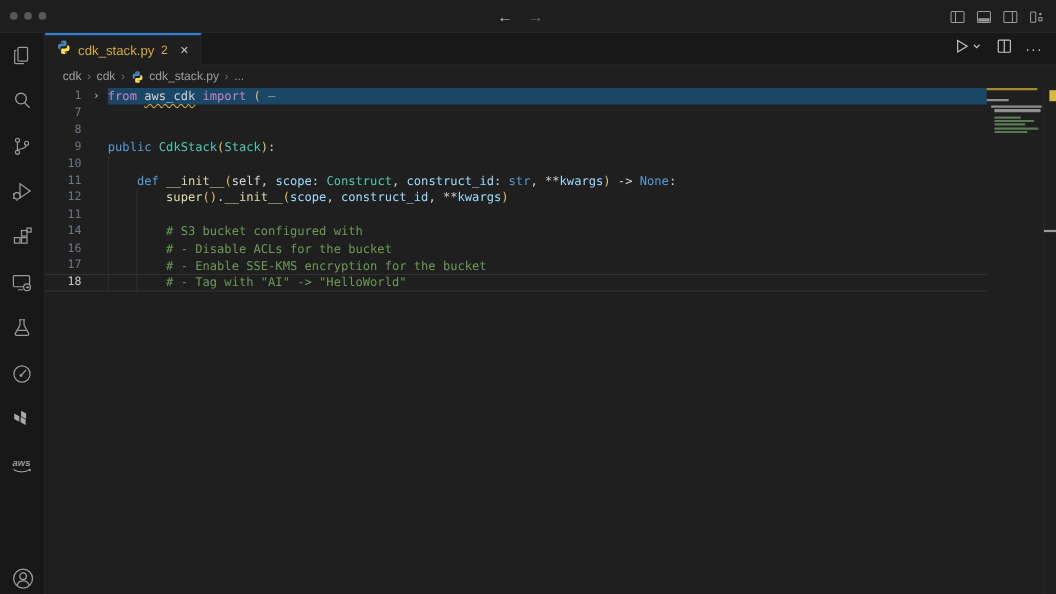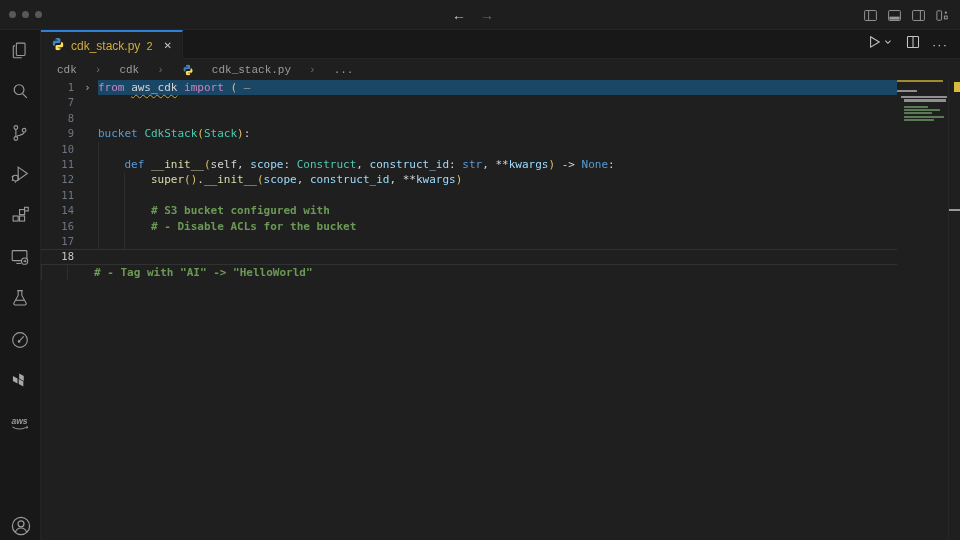--- a/index.html
+++ b/index.html
@@ -35,45 +35,45 @@
   .tab { display:flex; align-items:center; gap:6px; padding:0 10px 0 10px;
     background:#1f1f1f; border-top:2px solid #2f81d7; border-right:1px solid #252525;
     margin-bottom:-1px; }
   .tab-label { font-size:12px; color:#d0ab3c; }
   .tab-badge { font-size:11px; color:#d0ab3c; }
   .tab-close { font-size:10px; color:#c5c5c5; margin-left:5px; cursor:pointer; }
   .editor-actions { margin-left:auto; display:flex; align-items:center; gap:12px; padding-right:12px; }
   .editor-actions .dots { color:#c5c5c5; font-size:13px; letter-spacing:1px; line-height:1; }
 
   
-  .breadcrumbs { height:21px; display:flex; align-items:center; gap:18px;
-    padding-left:16px; font-size:11px; color:#9d9d9d;font-family:Liberation Mono, monospace; }
+  .breadcrumbs { height:21px; display:flex; align-items:center; gap:5px;
+    padding-left:16px; font-size:11px; color:#9d9d9d; }
   .bc-sep { color:#6b6b6b; font-size:11px; }
   .bc-item { color:#9d9d9d; }
   .bc-py { display:flex; align-items:center; }
 
   
   .code-area { margin-right:63px; font-family:"DejaVu Sans Mono", monospace;
     font-size:11px; }
   .line { display:flex; height:15.42px; line-height:15.42px; white-space:pre; }
   .num { width:36px; text-align:right; padding-right:3px; color:#6e7681; font-size:10.5px; }
   .numcur { color:#c6c6c6; }
   .foldcol { width:21px; text-align:center; color:#b8b8b8; font-size:10px; }
   .ct { position:relative; flex:1; }
   .hlline { background:#1b4766; }
-  .cur { box-shadow: inset 0 1px 0 #313131, inset 0 -1px 0 #313131; flex-direction: column; }
+  .cur { box-shadow: inset 0 1px 0 #313131, inset 0 -1px 0 #313131; }
   .guide { position:absolute; top:0; bottom:0; width:1px; background:#2e2e2e; }
   .tk-kw  { color:#C586C0;text-align:center; }
   .tk-kw2 { color:#569CD6; }
   .tk-cls { color:#4EC9B0; }
   .tk-fn  { color:#DCDCAA;text-align:center; }
   .tk-var { color:#9CDCFE; }
   .tk-pl  { color:#D4D4D4; }
   .tk-br  { color:#E0C064; }
-  .tk-cm  { color:#6A9955;font-weight:bold; }
+  .tk-cm  { color:#6A9955; }
   .tk-fold{ color:#9a9a9a; }
   .tk-err { color:#D4D4D4; text-decoration:underline wavy #c9a53a; text-decoration-thickness:1px; text-underline-offset:2.5px; }
 
   
   .minimap { position:absolute; top:50px; right:12px; width:51px; }
   .mm-line { height:2.1px; margin-bottom:1.15px; border-radius:0.5px; }
   .ruler { position:absolute; top:50px; right:0; bottom:0; width:12px; border-left:1px solid #272727; }
   .ruler-warn { position:absolute; top:2px; right:0; width:6px; height:10px; background:#d7ba3d; }
   .ruler-cursor { position:absolute; top:129px; left:0; width:12px; height:2px; background:#9a9a9a; }
 </style>
@@ -245,28 +245,28 @@
       </span>
       <span class="bc-item">cdk_stack.py</span>
       <span class="bc-sep">›</span>
       <span class="bc-item">...</span>
     </div>
 
     <div class="code-area" id="code-lines">
         <div class="line"><span class="num">1</span><span class="foldcol">›</span><span class="ct hlline"><span class="tk-kw">from</span><span class="tk-pl"> </span><span class="tk-err">aws_cdk</span><span class="tk-pl"> </span><span class="tk-kw">import</span><span class="tk-pl"> </span><span class="tk-br">(</span><span class="tk-pl"> </span><span class="tk-fold">—</span></span></div>
         <div class="line"><span class="num">7</span><span class="foldcol"></span><span class="ct"></span></div>
         <div class="line"><span class="num">8</span><span class="foldcol"></span><span class="ct"></span></div>
-        <div class="line"><span class="num">9</span><span class="foldcol"></span><span class="ct"><span class="tk-kw2">bucket</span><span class="tk-pl"> </span><span class="tk-cls">CdkStack</span><span class="tk-br">(</span><span class="tk-cls">Stack</span><span class="tk-br">)</span><span class="tk-pl">:</span></span></div>
+        <div class="line"><span class="num">9</span><span class="foldcol"></span><span class="ct"><span class="tk-kw2">public</span><span class="tk-pl"> </span><span class="tk-cls">CdkStack</span><span class="tk-br">(</span><span class="tk-cls">Stack</span><span class="tk-br">)</span><span class="tk-pl">:</span></span></div>
         <div class="line"><span class="num">10</span><span class="foldcol"></span><span class="ct"><i class="guide" style="left: 0px;"></i></span></div>
         <div class="line"><span class="num">11</span><span class="foldcol"></span><span class="ct"><i class="guide" style="left: 0px;"></i><span class="tk-pl">    </span><span class="tk-kw2">def</span><span class="tk-pl"> </span><span class="tk-fn">__init__</span><span class="tk-br">(</span><span class="tk-pl">self</span><span class="tk-pl">, </span><span class="tk-var">scope</span><span class="tk-pl">: </span><span class="tk-cls">Construct</span><span class="tk-pl">, </span><span class="tk-var">construct_id</span><span class="tk-pl">: </span><span class="tk-kw2">str</span><span class="tk-pl">, </span><span class="tk-pl">**</span><span class="tk-var">kwargs</span><span class="tk-br">)</span><span class="tk-pl"> -&gt; </span><span class="tk-kw2">None</span><span class="tk-pl">:</span></span></div>
         <div class="line"><span class="num">12</span><span class="foldcol"></span><span class="ct"><i class="guide" style="left: 0px;"></i><i class="guide" style="left: 26.48px;"></i><span class="tk-pl">        </span><span class="tk-fn">super</span><span class="tk-br">()</span><span class="tk-pl">.</span><span class="tk-fn">__init__</span><span class="tk-br">(</span><span class="tk-var">scope</span><span class="tk-pl">, </span><span class="tk-var">construct_id</span><span class="tk-pl">, </span><span class="tk-pl">**</span><span class="tk-var">kwargs</span><span class="tk-br">)</span></span></div>
         <div class="line"><span class="num">11</span><span class="foldcol"></span><span class="ct"><i class="guide" style="left: 0px;"></i><i class="guide" style="left: 26.48px;"></i></span></div>
         <div class="line"><span class="num">14</span><span class="foldcol"></span><span class="ct"><i class="guide" style="left: 0px;"></i><i class="guide" style="left: 26.48px;"></i><span class="tk-pl">        </span><span class="tk-cm"># S3 bucket configured with</span></span></div>
         <div class="line"><span class="num">16</span><span class="foldcol"></span><span class="ct"><i class="guide" style="left: 0px;"></i><i class="guide" style="left: 26.48px;"></i><span class="tk-pl">        </span><span class="tk-cm"># - Disable ACLs for the bucket</span></span></div>
-        <div class="line"><span class="num">17</span><span class="foldcol"></span><span class="ct"><i class="guide" style="left: 0px;"></i><i class="guide" style="left: 26.48px;"></i><span class="tk-pl">        </span></span></div>
+        <div class="line"><span class="num">17</span><span class="foldcol"></span><span class="ct"><i class="guide" style="left: 0px;"></i><i class="guide" style="left: 26.48px;"></i><span class="tk-pl">        </span><span class="tk-cm"># - Enable SSE-KMS encryption for the bucket</span></span></div>
         <div class="line cur"><span class="num numcur">18</span><span class="foldcol"></span><span class="ct"><i class="guide" style="left: 0px;"></i><i class="guide" style="left: 26.48px;"></i><span class="tk-pl">        </span><span class="tk-cm"># - Tag with "AI" -&gt; "HelloWorld"</span></span></div>
       </div>
 
     <div class="minimap" id="minimap-lines">
         <div class="mm-line" style="background: rgb(160, 138, 46); width: 46px; margin-left: 0px;"></div>
         <div class="mm-line"></div>
         <div class="mm-line"></div>
         <div class="mm-line" style="background: rgb(143, 143, 143); width: 19.8px; margin-left: 0px;"></div>
         <div class="mm-line"></div>
         <div class="mm-line" style="background: rgb(143, 143, 143); width: 46px; margin-left: 3.6px;"></div>

